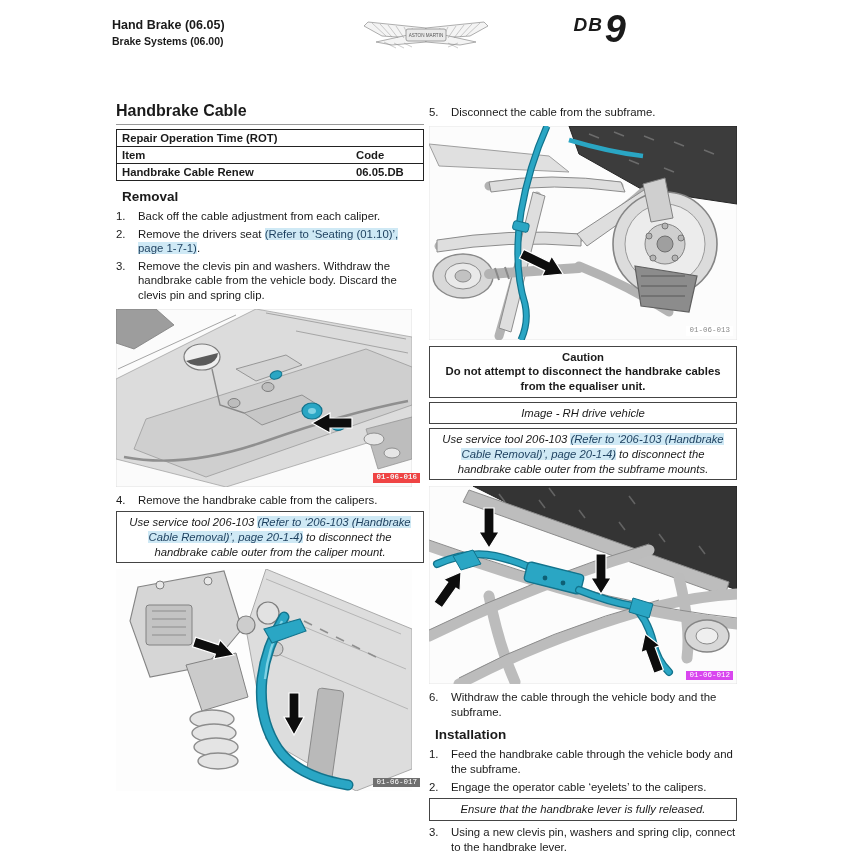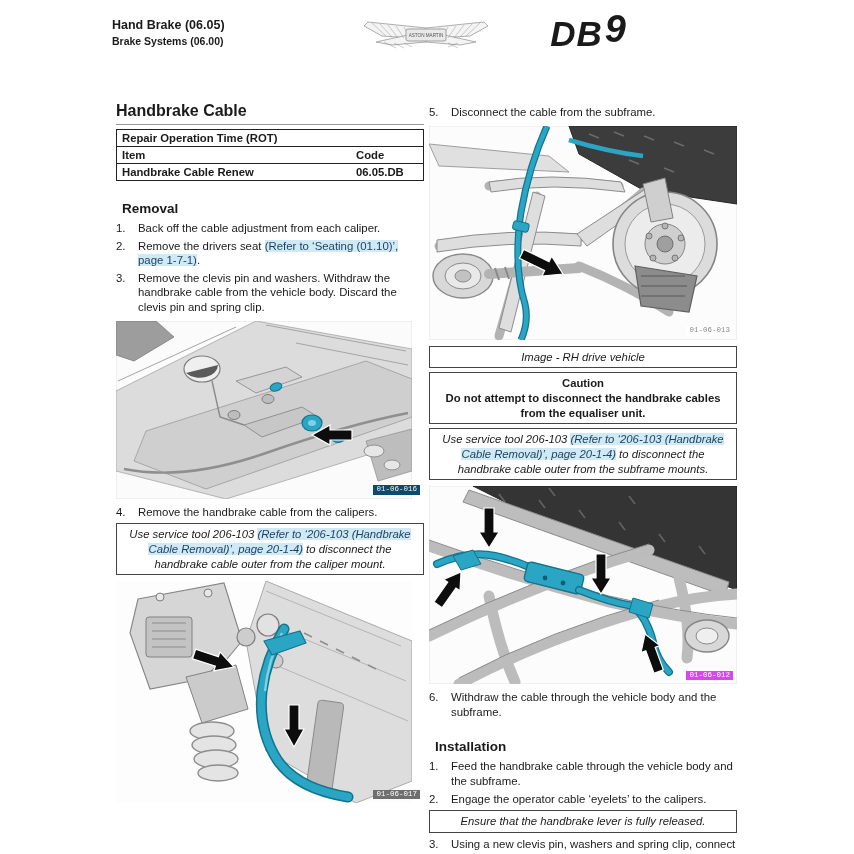--- a/index.html
+++ b/index.html
@@ -4,29 +4,29 @@
 <style>
   html,body{margin:0;padding:0;background:#fff;}
   #page{position:relative;width:744px;height:854px;background:#fff;
         font-family:"Liberation Sans",sans-serif;color:#1a1a1a;overflow:hidden;}
   
   .hdr-left{position:absolute;left:112px;top:18px;}
   .hdr-title{font-size:12.5px;font-weight:bold;}
   .hdr-sub{font-size:10.5px;font-weight:bold;margin-top:3px;}
   .wings{position:absolute;left:362px;top:12px;width:128px;height:46px;}
   .db9{position:absolute;right:118px;top:14px;display:flex;align-items:flex-start;}
-  .db9 .db{font-size:35px;font-weight:800;font-style:italic;letter-spacing:1px;}
+  .db9 .db{font-size:19px;font-weight:800;font-style:italic;letter-spacing:1px;}
   .db9 .nine{font-size:38px;font-weight:800;font-style:italic;line-height:0.8;margin-left:2px;}
   
   .col{position:absolute;width:308px;top:102px;}
   #col-left{left:116px;}
   #col-right{left:429px;}
   .page-title{font-size:16px;font-weight:bold;margin:0 0 4px 0;}
   .title-rule{border:none;border-top:1.5px solid #999;margin:0 0 4px 0;}
-  .sec-head{font-size:13.5px;font-weight:bold;margin:20px 0 5px 0;padding-left:6px;}
+  .sec-head{font-size:13.5px;font-weight:bold;margin:8px 0 5px 0;padding-left:6px;}
   
   table.rot{border-collapse:collapse;width:100%;font-size:11.3px;font-weight:bold;}
   table.rot td{border:1.2px solid #222;padding:2px 5px;}
   table.rot .no-vert-l{border-right:none;}
   table.rot .no-vert-r{border-left:none;text-align:left;width:62px;}
   
   .step{display:flex;font-size:11.4px;line-height:1.28;margin:3px 0;}
   .step .num{width:22px;flex:none;}
   .step .txt{flex:1;}
   .ref-link{background:#cfe9f5;color:#1c3f5e;}
@@ -34,21 +34,21 @@
   .box{border:1.2px solid #444;font-size:11.3px;text-align:center;
        padding:3px 6px;margin:4px 0;line-height:1.3;}
   .box.italic{font-style:italic;}
   .box .bold-title{font-weight:bold;font-style:normal;display:block;}
   .box.caution{font-weight:bold;}
   
   .fig{position:relative;margin:6px 0;}
   .fig svg{display:block;}
   .fig-label{position:absolute;right:4px;bottom:4px;font-size:7.5px;
              font-family:"Liberation Mono",monospace;padding:1px 3px;line-height:1;margin-top:30px;}
-  .lbl-gray{background:#0c4a6e;color:#f2f2f2;}
+  .lbl-gray{background:#ef4444;color:#f2f2f2;font-weight:bold;}
   .lbl-dark{background:#6f6f6f;color:#fff;}
   .lbl-white{background:#fff;color:#8a8a8a;}
   .lbl-black{background:#d946ef;color:#fff;}
 </style>
 </head>
 <body>
 
 <div id="page">
 
   <div class="hdr-left">
@@ -239,26 +239,26 @@
         <path d="M118,0 Q100,40 92,86 Q84,140 96,178 Q100,196 92,214" fill="none" stroke="#2aa6c4" stroke-width="4.6"></path>
         <path d="M140,14 Q180,26 214,30" fill="none" stroke="#2aa6c4" stroke-width="4.6"></path>
         <rect x="84" y="96" width="16" height="9" rx="3" transform="rotate(14 92 100)" fill="#2aa6c4" stroke="#12738c"></rect>
         <g transform="translate(134,148) rotate(206)">
           <path d="M0,0 L-18,-11 L-18,-5 L-46,-5 L-46,5 L-18,5 L-18,11 Z" fill="#0d0d0d" stroke="#fff" stroke-width="1.2" transform="scale(-1,1)"></path>
         </g>
       </svg>
       <div class="fig-label lbl-white">01-06-013</div>
     </div>
 
-    <div class="box italic">Image - RH drive vehicle</div>
-
     <div class="box caution">
       <span class="bold-title">Caution</span>
       <span>Do not attempt to disconnect the handbrake cables from the equaliser unit.</span>
     </div>
+
+    <div class="box italic">Image - RH drive vehicle</div>
 
     <div class="box italic">
       <span>Use service tool 206-103 </span><span class="ref-link">(Refer to ‘206-103 (Handbrake Cable Removal)’, page 20-1-4)</span><span> to disconnect the handbrake cable outer from the subframe mounts.</span>
     </div>
 
     <div class="fig">
       <svg width="308" height="198" viewBox="0 0 308 198">
         <rect width="308" height="198" fill="#fcfcfc" stroke="#d5d5d5" stroke-width="0.6"></rect>
         <polygon points="44,0 308,0 308,104 96,26" fill="#343434" stroke="#222"></polygon>
         <path d="M70,8 l6,8 M110,14 l6,8 M150,24 l6,8 M190,36 l6,8 M230,48 l6,8 M270,60 l6,8 M120,2 l6,8 M200,10 l6,8" stroke="#636363" stroke-width="1.6"></path>

